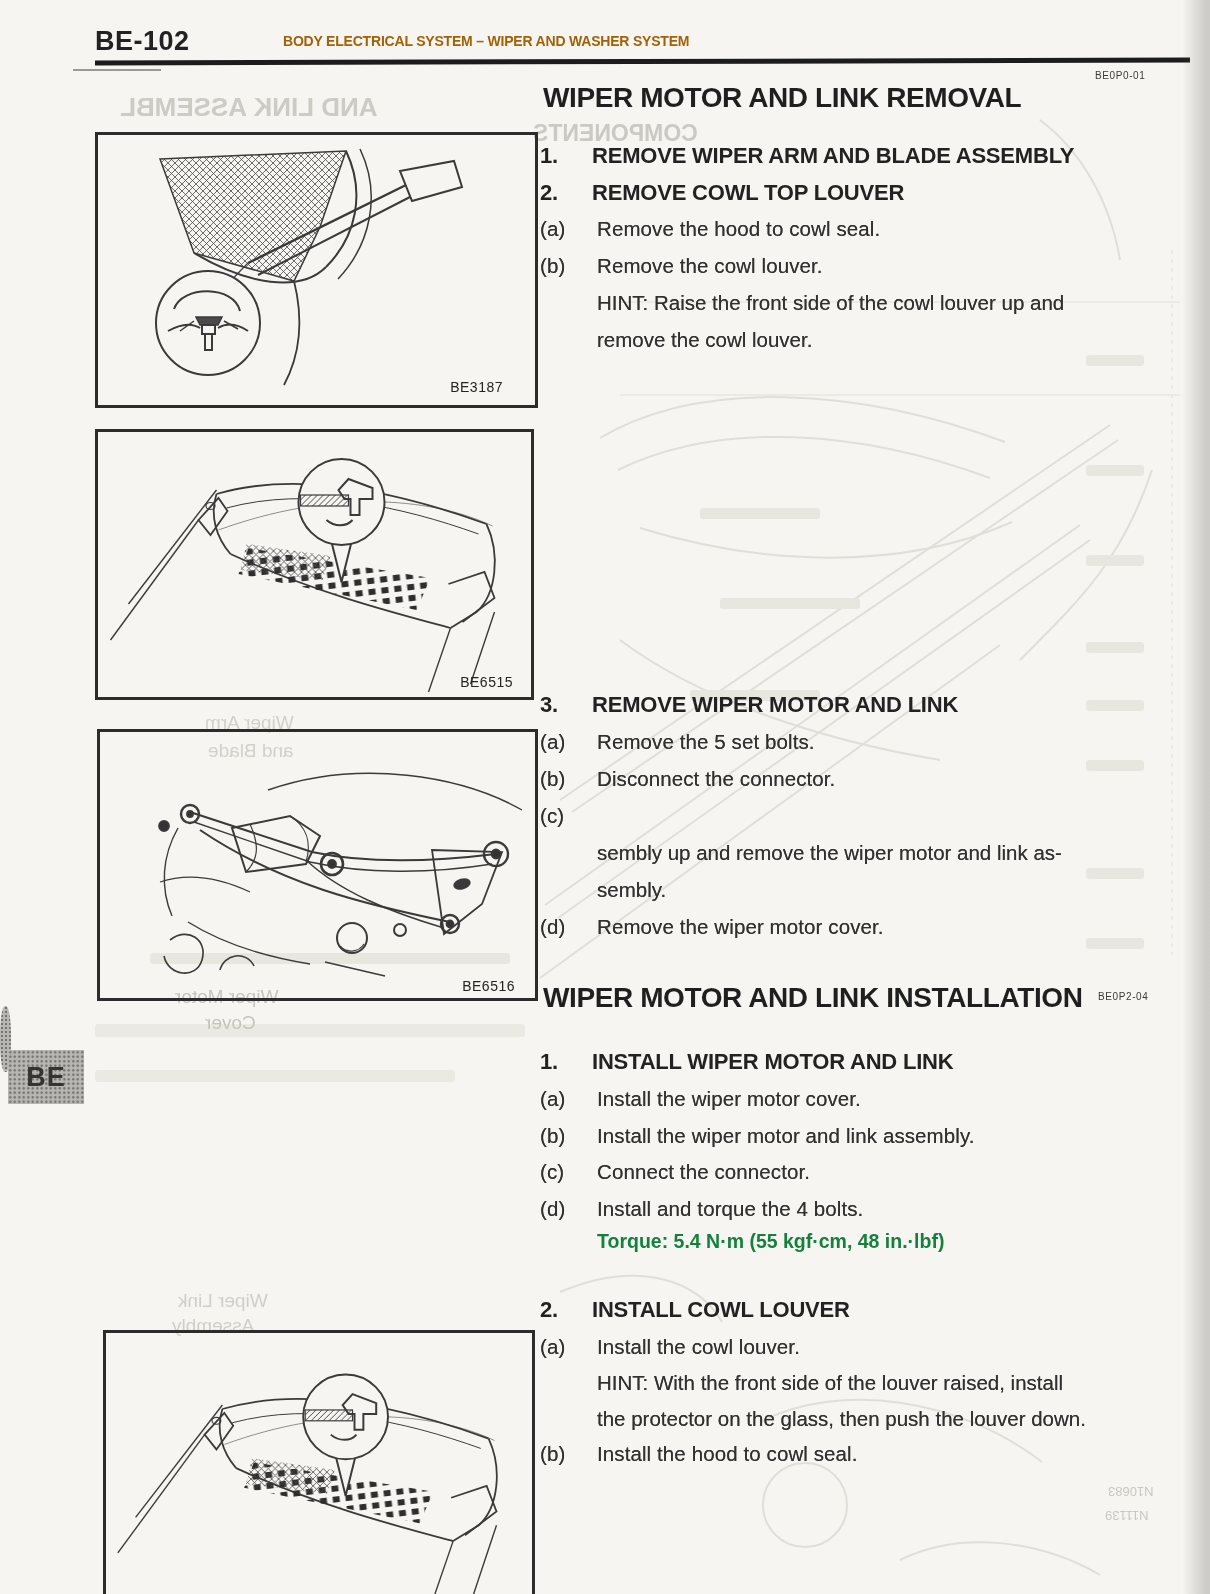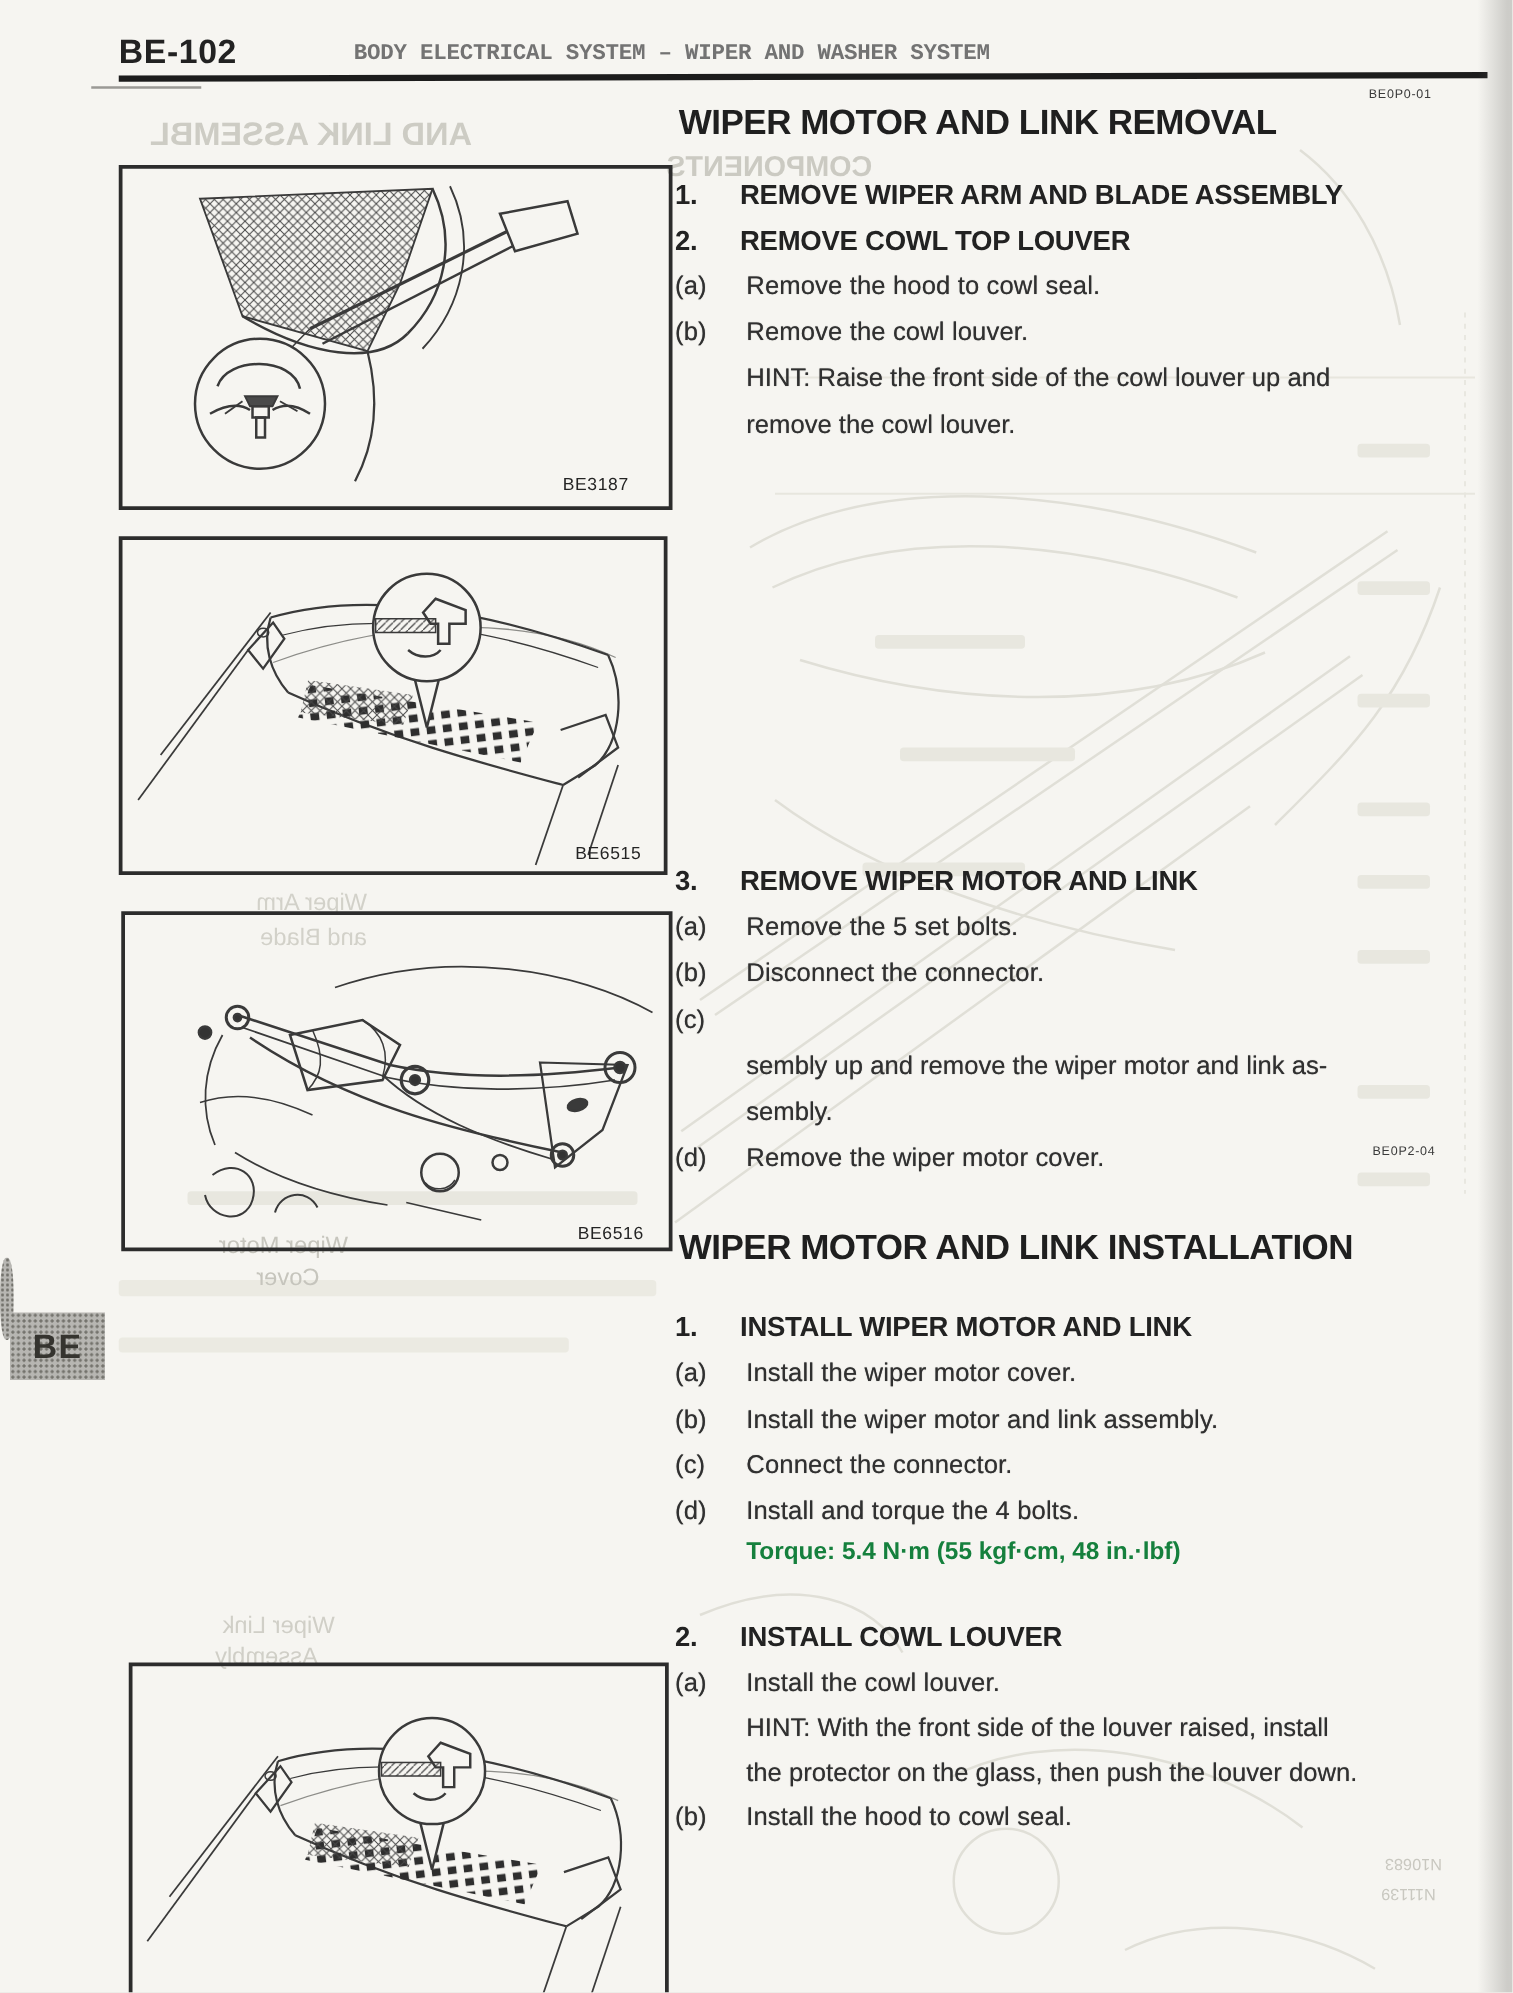--- a/index.html
+++ b/index.html
@@ -3,21 +3,21 @@
 <meta charset="utf-8">
 <style>
   html,body{margin:0;padding:0;background:#e7e6e2;}
   .page{position:relative;width:1210px;height:1594px;background:#f6f5f1;overflow:hidden;
         font-family:"Liberation Sans",sans-serif;color:#2e2e2e;}
   .abs{position:absolute;}
   .z0{z-index:0;} .z1{z-index:1;} .z2{z-index:2;}
 
   
   .page-num{font-weight:700;font-size:27px;letter-spacing:.5px;color:#222;}
-  .hdr-title{font-weight:700;font-size:18px;letter-spacing:-.2px;color:#737373;font-family:Liberation Mono, monospace;}
+  .hdr-title{font-weight:700;font-size:14px;letter-spacing:-.2px;color:#a16207;}
   .h-rule{background:#1c1c1c;transform:rotate(-.15deg);}
   .h-rule2{background:#9a9995;}
 
   
   .sec-code{font-weight:400;font-size:10px;letter-spacing:.6px;color:#3a3a3a;}
   .sec-title{font-weight:700;font-size:28px;letter-spacing:-.4px;color:#1f1f1f;white-space:nowrap;}
   .row{display:flex;white-space:nowrap;}
   .bold-step{font-weight:700;font-size:22px;color:#222;letter-spacing:-.2px;}
   .bold-step .lbl{width:52px;flex:none;}
   .sub{font-weight:400;font-size:20.5px;color:#303030;text-shadow:0 0 .6px rgba(45,45,45,.75);letter-spacing:.1px;}
@@ -258,21 +258,21 @@
   <div class="abs z2 row sub" style="left:540px;top:804px;">
     <span class="lbl">(c)</span>
   </div>
   <div class="abs z2 cont" style="left:597px;top:841px;">sembly up and remove the wiper motor and link as-</div>
   <div class="abs z2 cont" style="left:597px;top:878px;">sembly.</div>
   <div class="abs z2 row sub" style="left:540px;top:915px;">
     <span class="lbl">(d)</span>
     <span>Remove the wiper motor cover.</span>
   </div>
 
-  <div class="abs z2 sec-code" style="left:1098px;top:916px;">BE0P2-04</div>
+  <div class="abs z2 sec-code" style="left:1098px;top:991px;">BE0P2-04</div>
   <div class="abs z2 sec-title" style="left:543px;top:982px;">WIPER MOTOR AND LINK INSTALLATION</div>
 
   <div class="abs z2 row bold-step" style="left:540px;top:1049px;">
     <span class="lbl">1.</span>
     <span>INSTALL WIPER MOTOR AND LINK</span>
   </div>
   <div class="abs z2 row sub" style="left:540px;top:1087px;">
     <span class="lbl">(a)</span>
     <span>Install the wiper motor cover.</span>
   </div>

